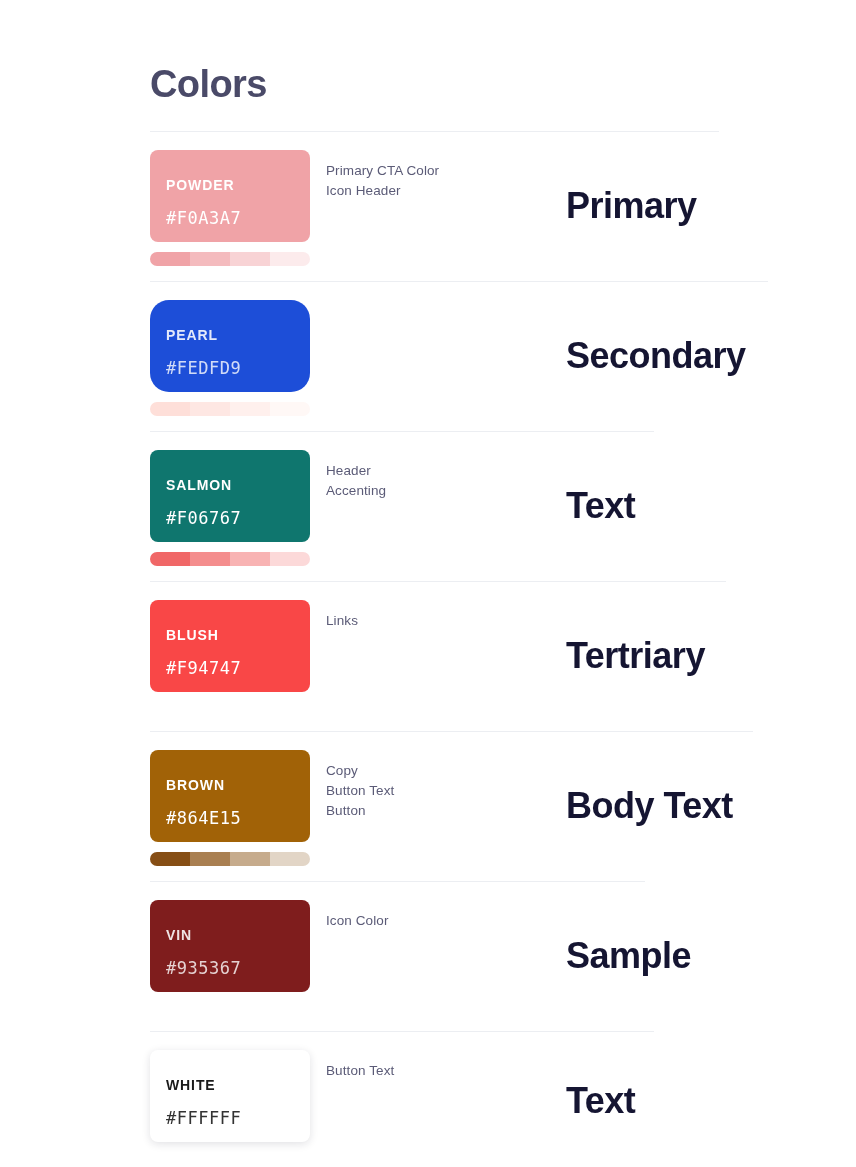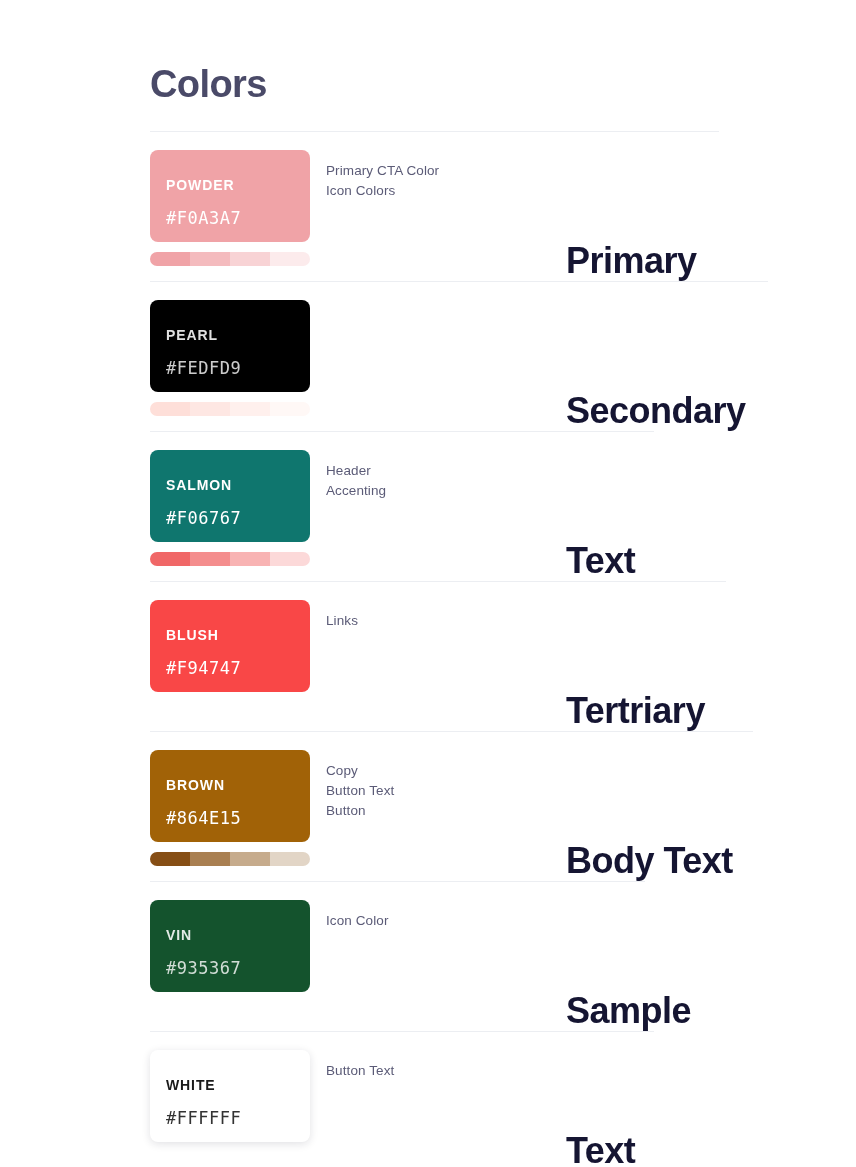--- a/index.html
+++ b/index.html
@@ -134,21 +134,21 @@
     letter-spacing: 0.1px;
   }
 
   
   .sample-col {
     position: absolute;
     left: 480px;
     top: 0;
     height: 150px;
     display: flex;
-    align-items: flex-end;
+    align-items: center;
   }
   .color-row.last .sample-col { height: 140px; }
   .sample-text {
     font-size: 36px;
     font-weight: 700;
     letter-spacing: -0.5px;
     color: #151532;
     line-height: 1.1;
     white-space: nowrap;
   }
@@ -170,30 +170,30 @@
           </div>
           <div class="tint-bar">
             <div class="tint-seg" style="background: rgb(240, 163, 167);"></div>
             <div class="tint-seg" style="background: rgb(244, 187, 190);"></div>
             <div class="tint-seg" style="background: rgb(248, 211, 213);"></div>
             <div class="tint-seg" style="background: rgb(252, 235, 236);"></div>
           </div>
         </div>
         <div class="usage-col">
           <div class="usage-line">Primary CTA Color</div>
-          <div class="usage-line">Icon Colors</div>
+          <div class="usage-line">Icon Header</div>
         </div>
         <div class="sample-col">
           <div class="sample-text">Primary</div>
         </div>
       </div>
       <div class="color-row">
         <div class="divider" style="width: 618px; background: rgb(236, 238, 242);"></div>
         <div class="swatch-col">
-          <div class="swatch faded-text" style="background: #000000;">
+          <div class="swatch faded-text" style="background: #1d4ed8; border-radius: 19px;">
             <div class="swatch-name">PEARL</div>
             <div class="swatch-hex">#FEDFD9</div>
           </div>
           <div class="tint-bar">
             <div class="tint-seg" style="background: rgb(254, 223, 217);"></div>
             <div class="tint-seg" style="background: rgb(254, 231, 227);"></div>
             <div class="tint-seg" style="background: rgb(255, 240, 237);"></div>
             <div class="tint-seg" style="background: rgb(255, 248, 246);"></div>
           </div>
         </div>
@@ -257,21 +257,21 @@
           <div class="usage-line">Button Text</div>
           <div class="usage-line">Button</div>
         </div>
         <div class="sample-col">
           <div class="sample-text">Body Text</div>
         </div>
       </div>
       <div class="color-row">
         <div class="divider" style="width: 495px; background: rgb(236, 238, 242);"></div>
         <div class="swatch-col">
-          <div class="swatch faded-text" style="background: #14532d;">
+          <div class="swatch faded-text" style="background: #7f1d1d;">
             <div class="swatch-name">VIN</div>
             <div class="swatch-hex">#935367</div>
           </div>
         </div>
         <div class="usage-col">
           <div class="usage-line">Icon Color</div>
         </div>
         <div class="sample-col">
           <div class="sample-text">Sample</div>
         </div>

